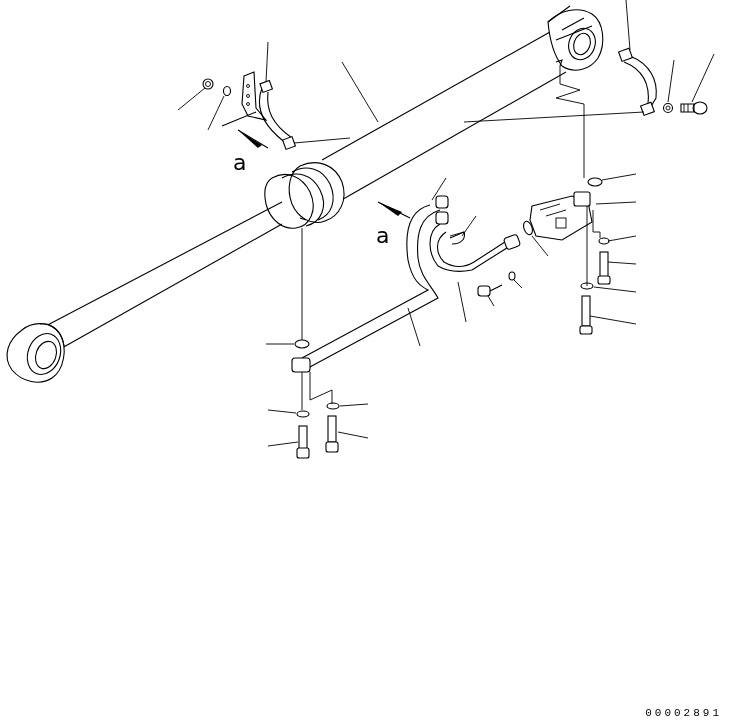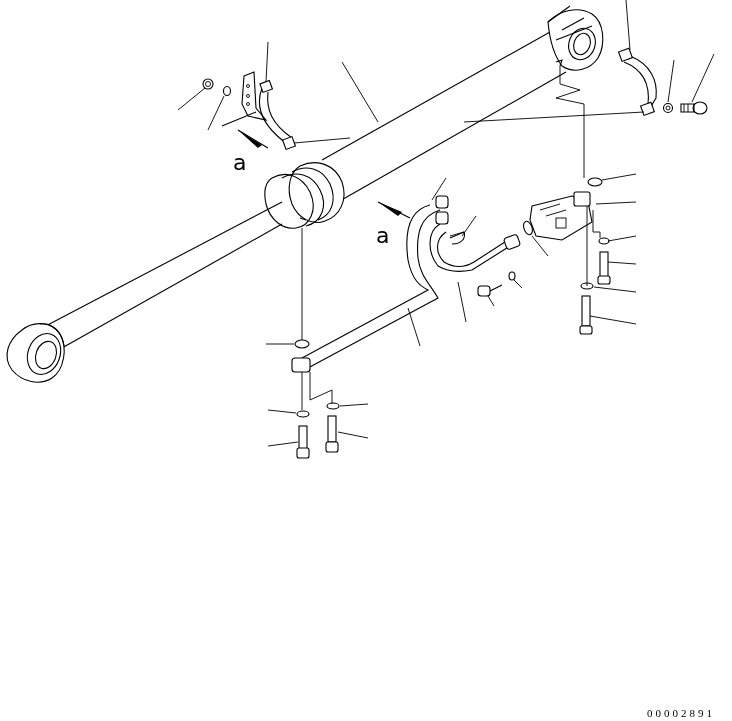--- a/index.html
+++ b/index.html
@@ -2,21 +2,21 @@
 <html><head>
   <meta charset="utf-8">
   <style>
     html, body { margin: 0; padding: 0; background: #ffffff; }
     body { width: 732px; height: 721px; position: relative; overflow: hidden; font-family: "DejaVu Sans", sans-serif; }
     #diagram { position: absolute; left: 0; top: 0; width: 732px; height: 721px; }
     .ln { stroke: #000; stroke-width: 1.1; fill: none; }
     .lt { stroke: #000; stroke-width: 0.9; fill: none; }
     .fw { stroke: #000; stroke-width: 1.1; fill: #fff; }
     .lbl { font-family: "DejaVu Sans", sans-serif; font-size: 22px; fill: #000; }
-    .drawno { position: absolute; right: 17px; bottom: 2px; font-family: Liberation Serif, serif; font-size: 11px; letter-spacing: 3px; color: #000; text-align: center; }
+    .drawno { position: absolute; right: 10px; bottom: 2px; font-family: Liberation Mono, monospace; font-size: 11px; letter-spacing: 3px; color: #000; text-align: center; }
   </style>
 </head>
 <body>
 
 <svg id="diagram" viewBox="0 0 732 721" xmlns="http://www.w3.org/2000/svg">
 
   <g>
 
     <line class="ln" x1="322" y1="160" x2="550" y2="32"></line>
     <line class="ln" x1="338" y1="202" x2="566" y2="72"></line>

